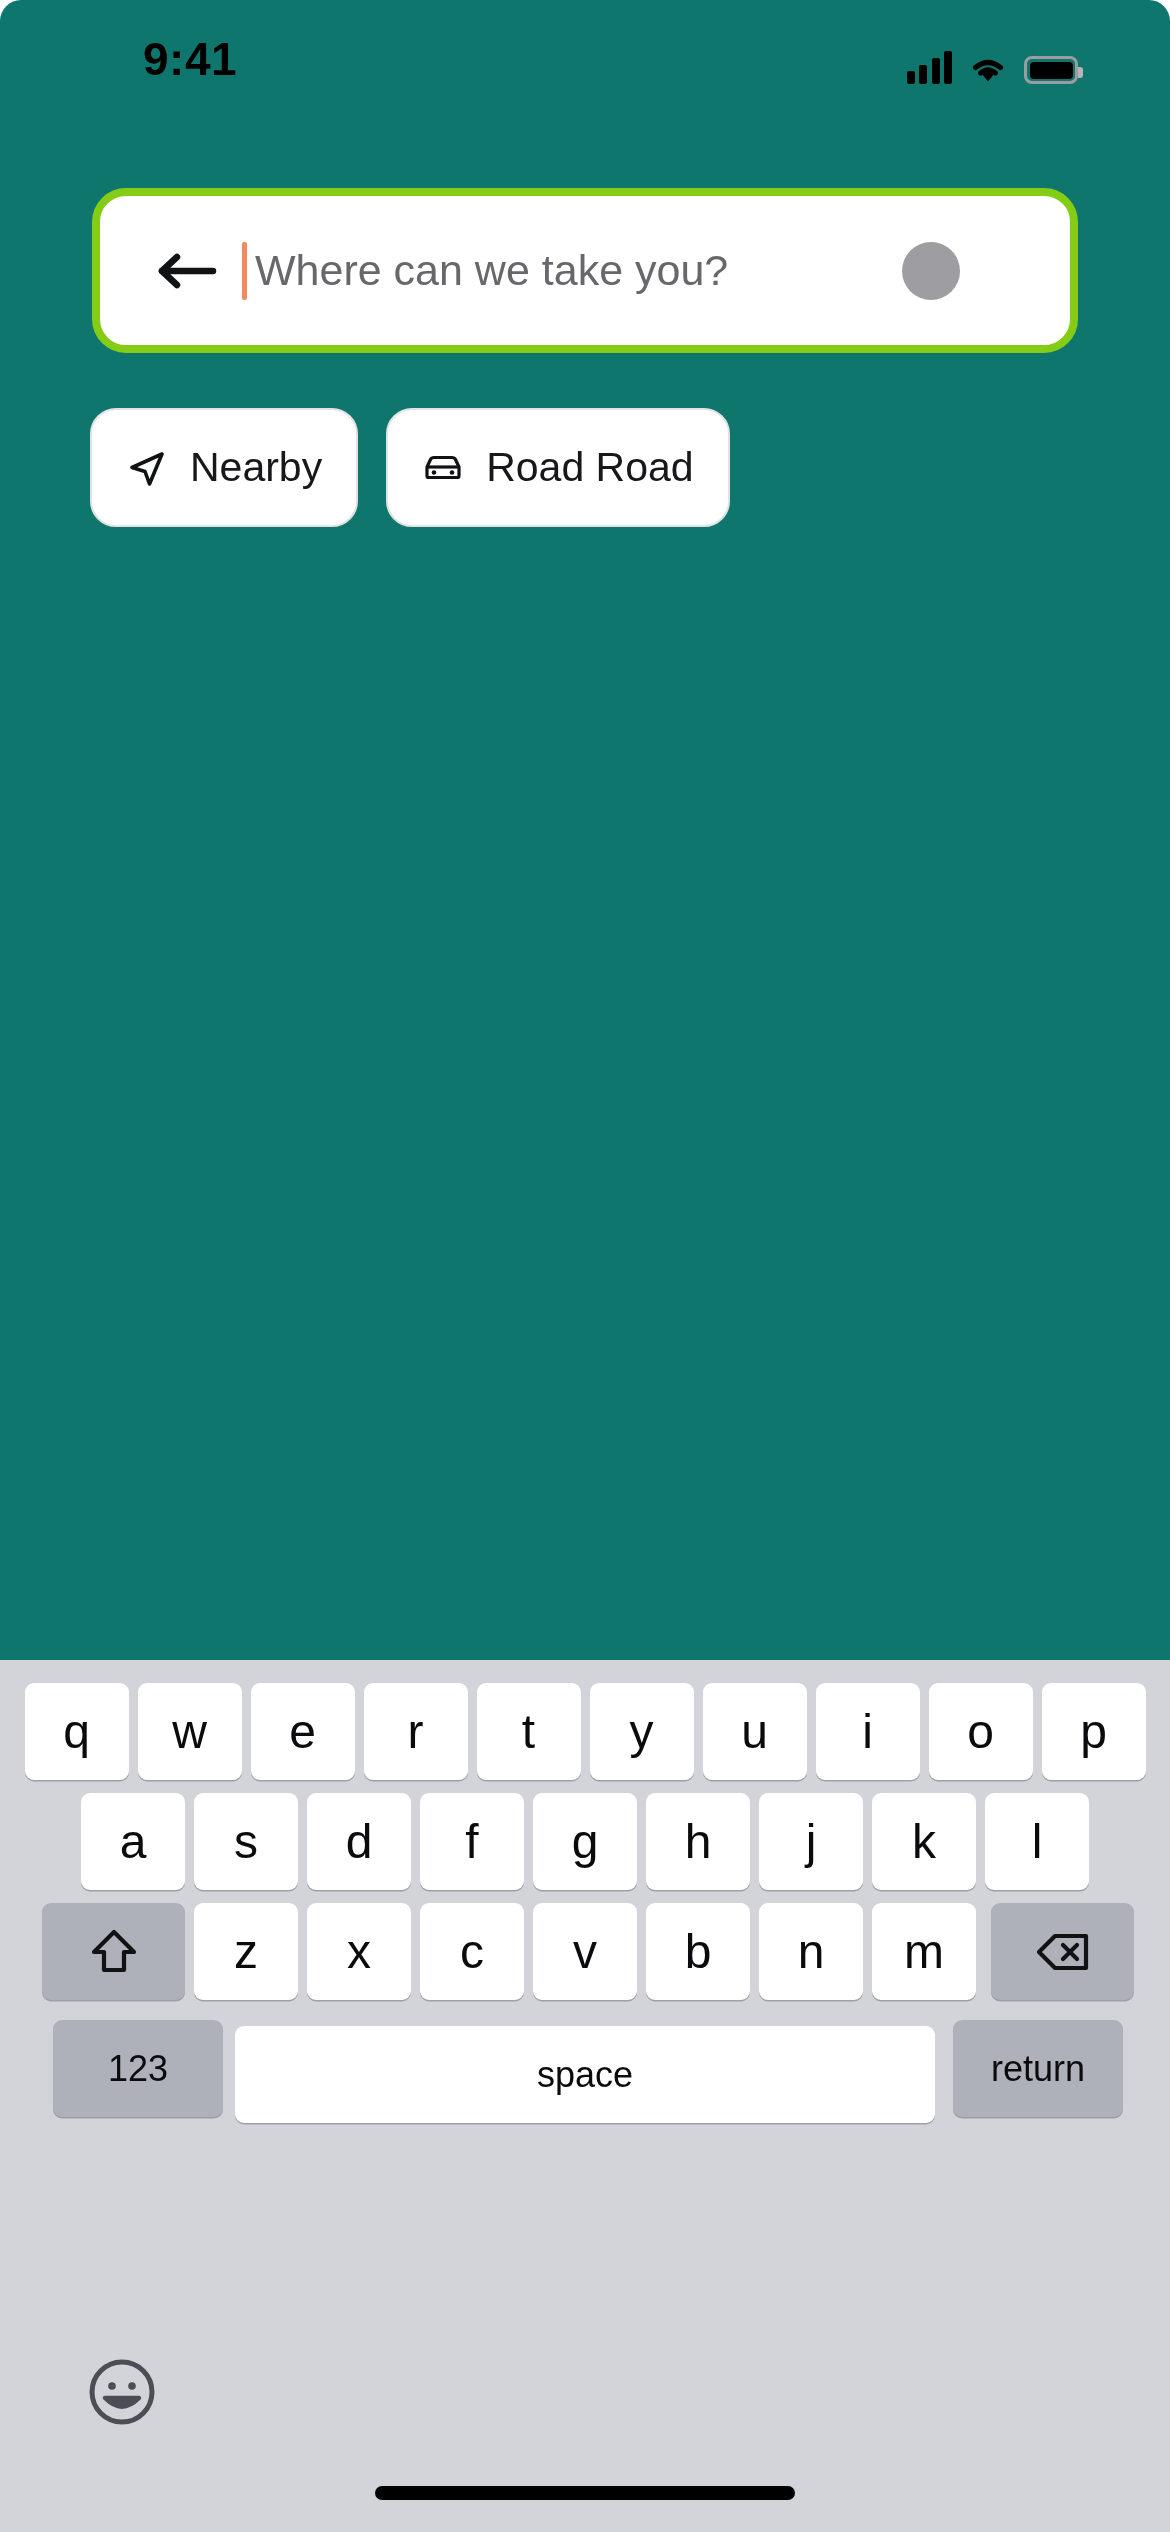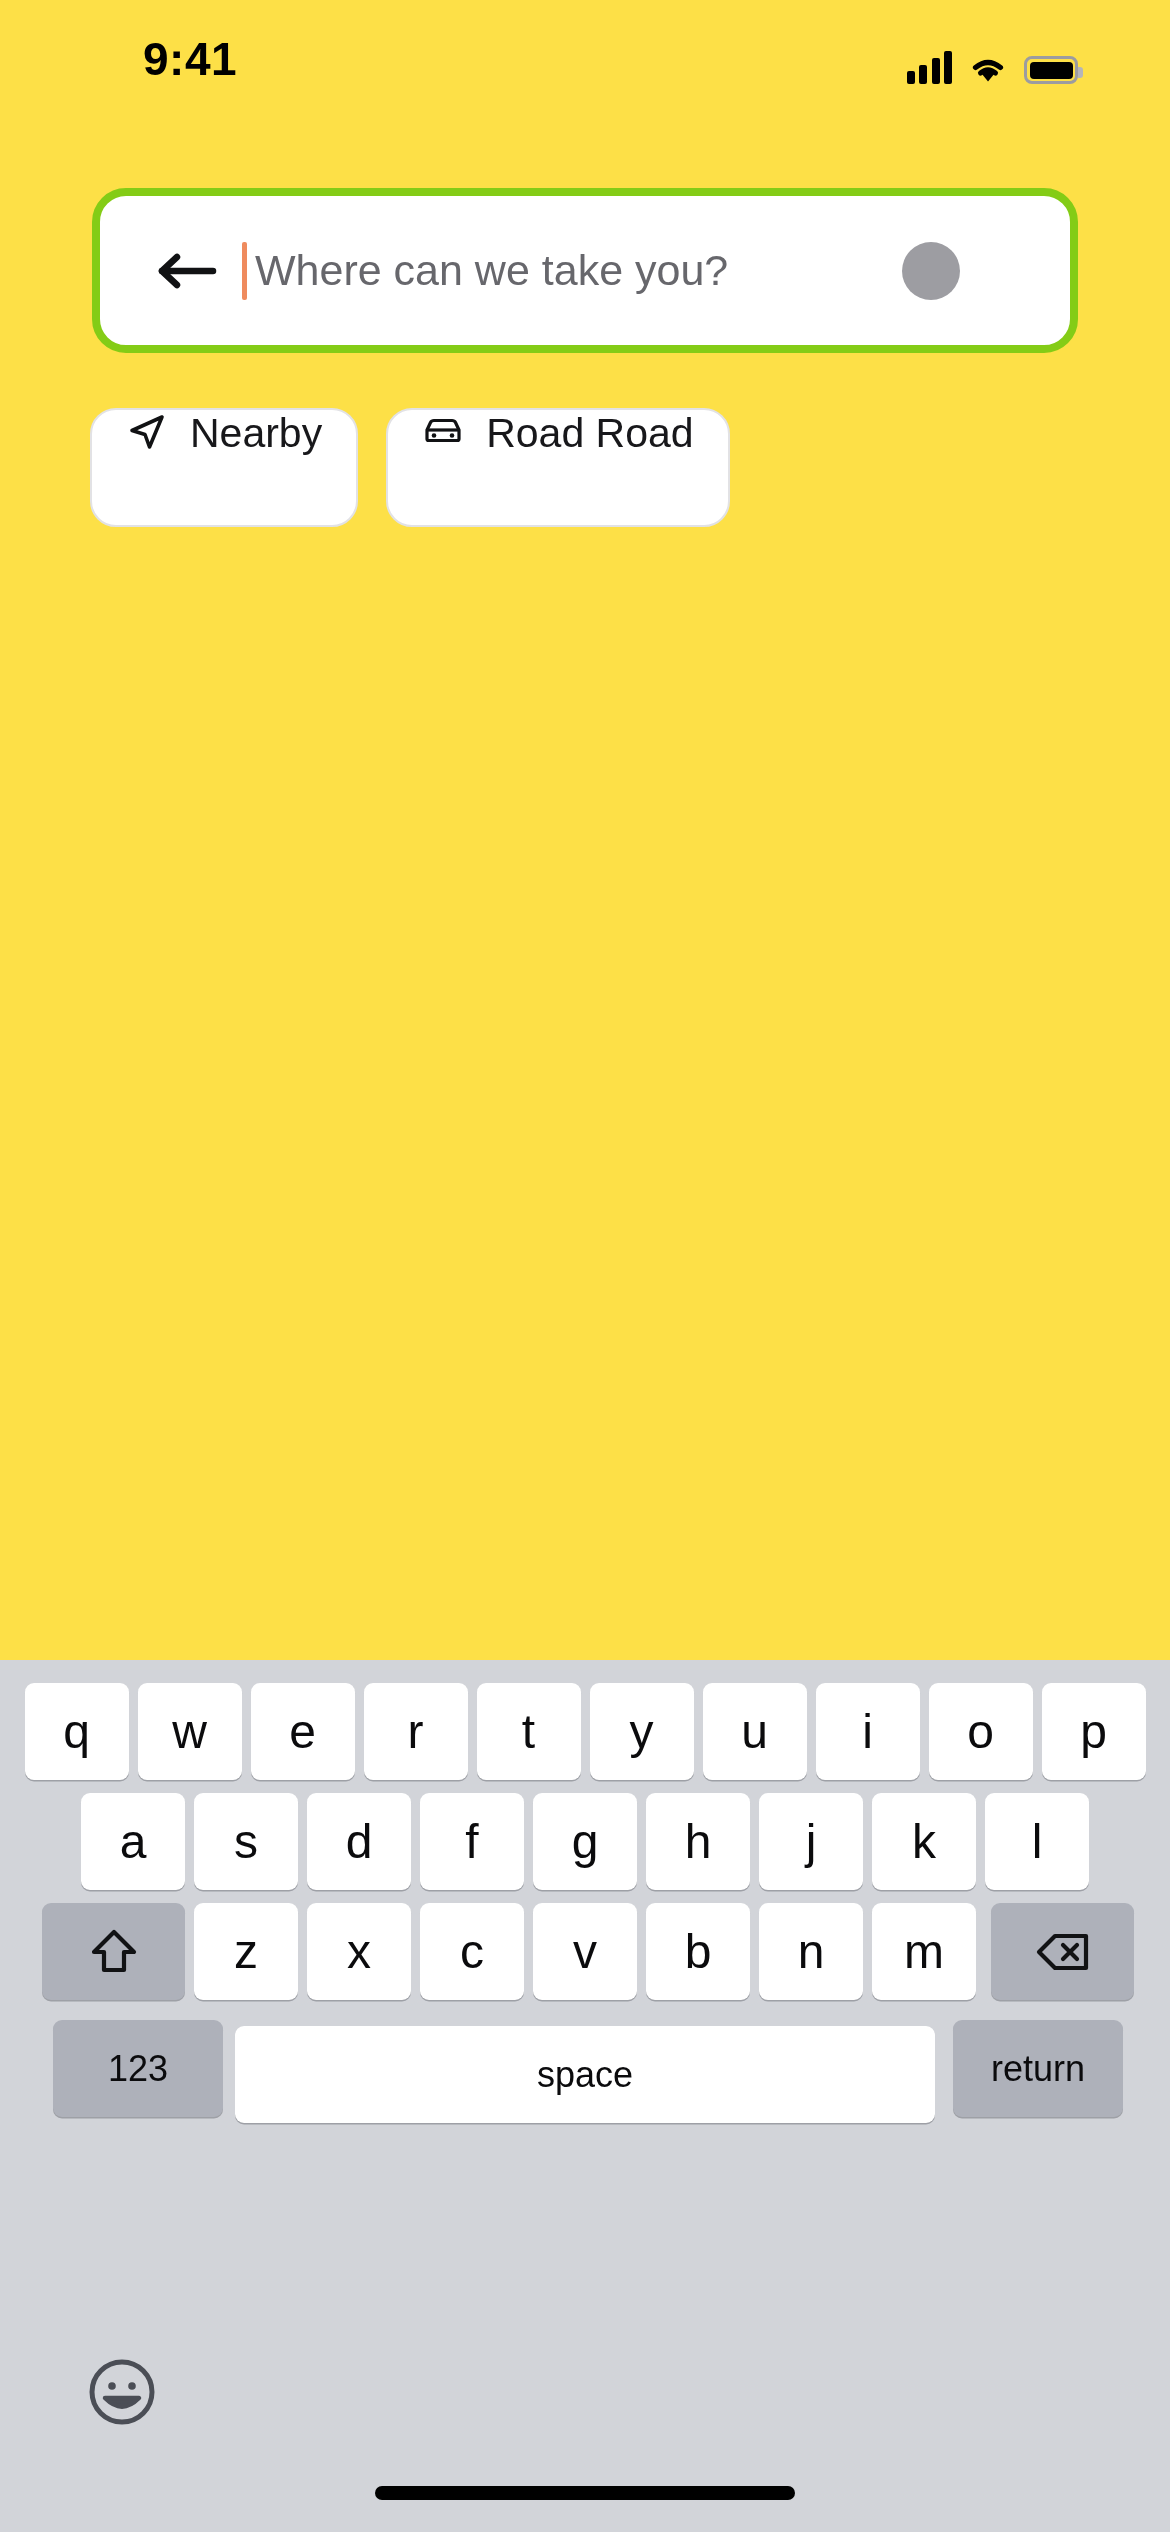--- a/index.html
+++ b/index.html
@@ -2,21 +2,21 @@
 <html><head>
 <meta charset="utf-8">
 <style>
   * { margin:0; padding:0; box-sizing:border-box; -webkit-font-smoothing:antialiased; }
   html, body {
     width:1170px; height:2532px;
     background:#ffffff;
     font-family:"Liberation Sans", sans-serif;
     overflow:hidden;
   }
-  #screen { position:relative; width:1170px; height:2532px; background:#fde047; }
+  #screen { position:relative; width:1170px; height:2532px; background:#0f766e;border-radius:21px; }
 
   
   .statusbar { position:absolute; top:0; left:0; width:1170px; height:130px; }
   .sb-time {
     position:absolute; left:143px; top:32px;
     font-size:46px; font-weight:700; color:#000; letter-spacing:0.5px;
   }
   .sb-right { position:absolute; right:92px; top:40px; display:flex; align-items:flex-end; gap:16px; height:44px; }
   .sig { display:flex; align-items:flex-end; gap:4.5px; height:33px; }
   .sig i { display:block; width:8px; background:#000; border-radius:2px; }
@@ -38,21 +38,21 @@
   .search-ph {
     font-size:43px; color:#67676c; margin-left:8px; flex:1 1 auto;
     white-space:nowrap; overflow:hidden;
   }
   .avatar { width:58px; height:58px; border-radius:50%; background:#9d9da2; flex:0 0 auto; margin-right:110px; }
 
   
   .chips { position:absolute; left:90px; top:408px; display:flex; gap:28px; }
   .chip {
     height:119px; border:2px solid #e2e2e5; border-radius:26px; background:#fff;
-    display:flex; gap:22px; padding:0 34px;
+    display:flex; align-items:center; gap:22px; padding:0 34px;
   }
   .chip-label { font-size:41px; color:#18181b; font-weight:400; white-space:nowrap; }
   .chip-icon { width:42px; height:42px; display:block; flex:0 0 auto; }
 
   
   .keyboard {
     position:absolute; left:0; top:1660px; width:1170px; height:872px;
     background:#d2d4d9;
   }
   .krow { display:flex; justify-content:center; align-items:center; }

